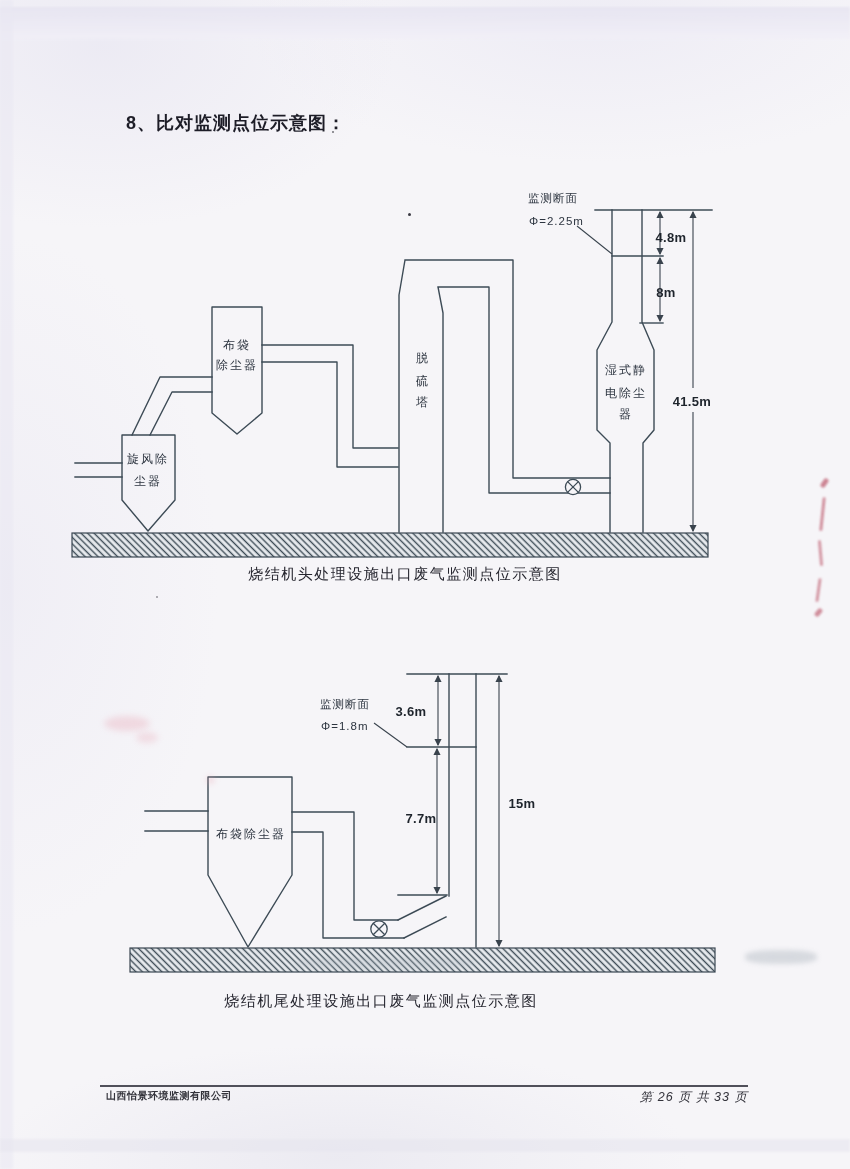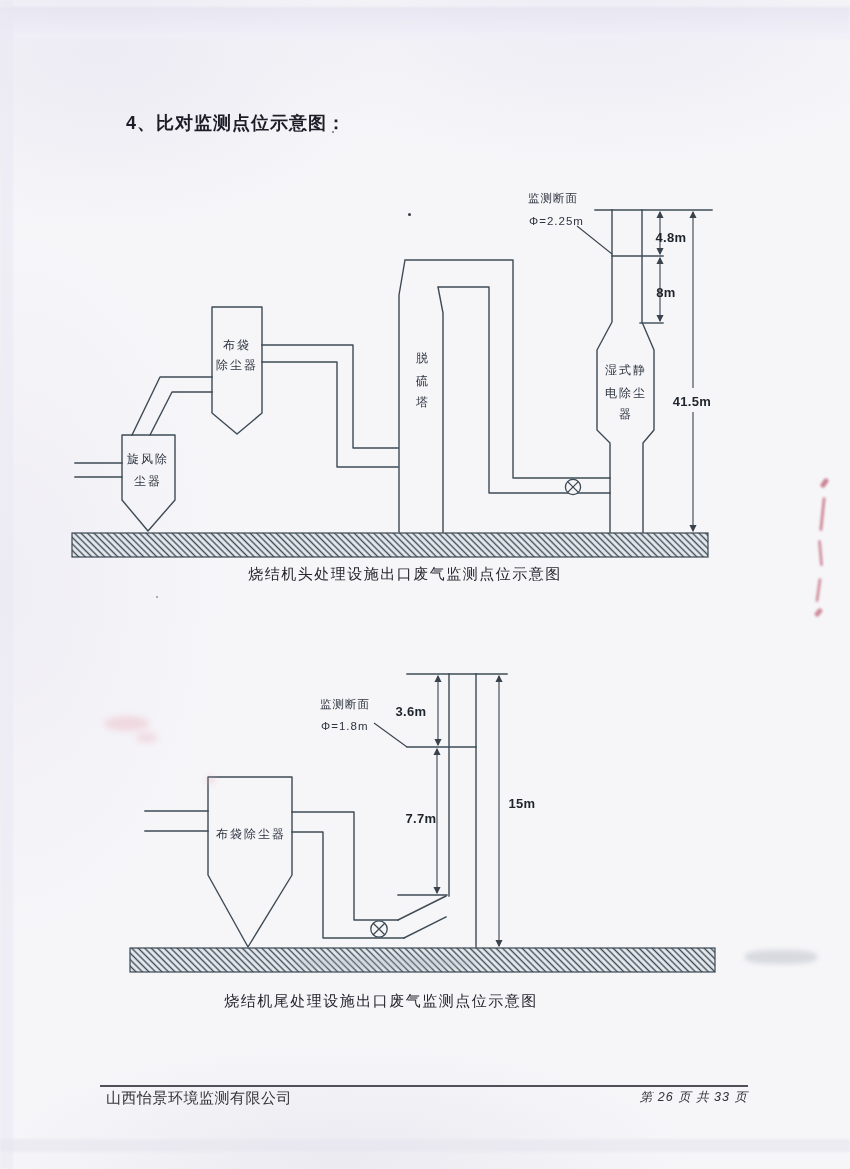--- a/index.html
+++ b/index.html
@@ -19,41 +19,41 @@
   .pink-smudge{background:#e8a8b6;border-radius:50%;filter:blur(3px);}
   .gray-smudge{background:#a8b1ba;border-radius:40%;filter:blur(2.5px);}
   .speck{background:#3a3a42;border-radius:50%;}
   .title{position:absolute;left:126px;top:111px;font-size:18px;font-weight:700;
          color:#1d1d27;letter-spacing:1px;white-space:nowrap;}
   .diagram-layer{position:absolute;left:0;top:0;}
   .caption{position:absolute;font-size:15px;color:#26262f;letter-spacing:1.5px;text-align:center;white-space:nowrap;}
   .caption-head{left:230px;top:565px;width:350px;}
   .caption-tail{left:206px;top:992px;width:350px;}
   .footer-rule{position:absolute;left:100px;top:1085px;width:648px;height:1.5px;background:#50505a;}
-  .footer-company{position:absolute;left:106px;top:1089px;font-size:15px;color:#33333b;letter-spacing:.5px;}
+  .footer-company{position:absolute;left:106px;top:1089px;font-size:10px;color:#33333b;letter-spacing:.5px;font-weight:bold;}
   .footer-page{position:absolute;left:580px;top:1089px;width:168px;text-align:right;font-size:12.5px;color:#33333b;letter-spacing:1px;font-style:italic;}
   
   .ln{fill:none;stroke:#3d4b56;stroke-width:1.4;stroke-linejoin:round;stroke-linecap:square;}
   .dim{fill:none;stroke:#39434d;stroke-width:1.1;}
   .lbl{fill:#2d3540;font-size:12px;letter-spacing:2px;text-anchor:middle;font-family:"Liberation Sans",sans-serif;}
   .mon{fill:#2d3540;font-size:11.5px;letter-spacing:1px;text-anchor:start;font-family:"Liberation Sans",sans-serif;}
   .dimtxt{fill:#1e242c;font-size:13px;font-weight:600;letter-spacing:.3px;text-anchor:middle;font-family:"Liberation Sans",sans-serif;}
   .ground{stroke:#3a4752;stroke-width:1.2;}
   .valve-x{fill:none;stroke:#3d4b56;stroke-width:1.3;}
 </style>
 </head>
 <body>
 
 <div class="page">
 
   <div class="artifact top-band"></div>
   <div class="artifact left-band"></div>
   <div class="artifact bottom-band"></div>
 
-  <div class="title">4、比对监测点位示意图：</div>
+  <div class="title">8、比对监测点位示意图：</div>
 
   <svg class="diagram-layer" width="850" height="1169" viewBox="0 0 850 1169">
     <defs>
       <marker id="arrow" viewBox="0 0 10 10" refX="8.5" refY="5" markerWidth="6.5" markerHeight="6.5" orient="auto-start-reverse">
         <path d="M0,0 L10,5 L0,10 Z" fill="#39434d"></path>
       </marker>
       <pattern id="hatch" width="4.6" height="4.6" patternUnits="userSpaceOnUse" patternTransform="rotate(-45)">
         <rect width="4.6" height="4.6" fill="#e7eaee"></rect>
         <line x1="2.3" y1="0" x2="2.3" y2="4.6" stroke="#3d4b56" stroke-width="1.4"></line>
       </pattern>

